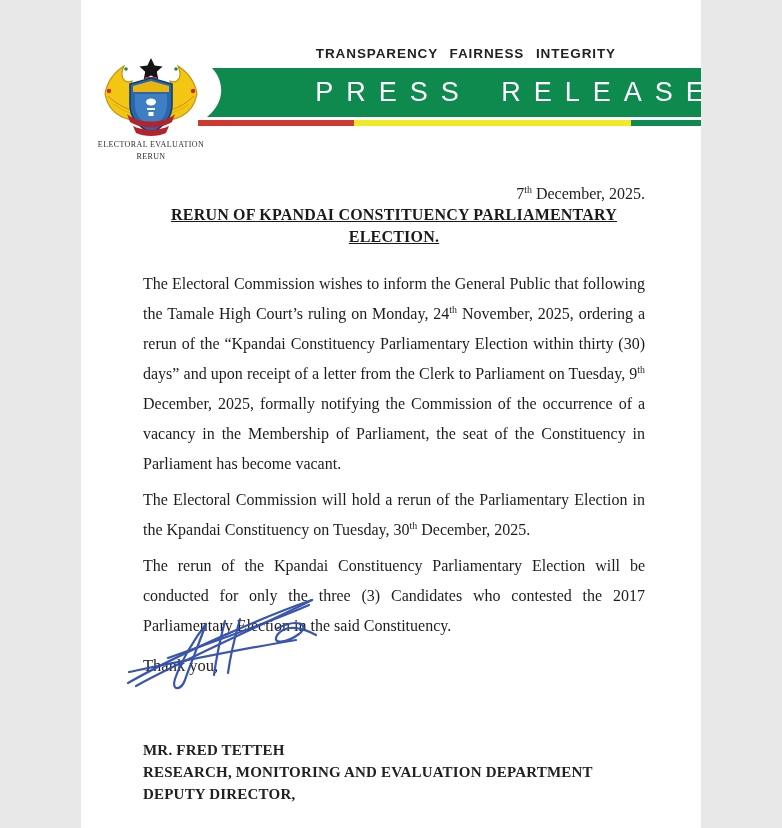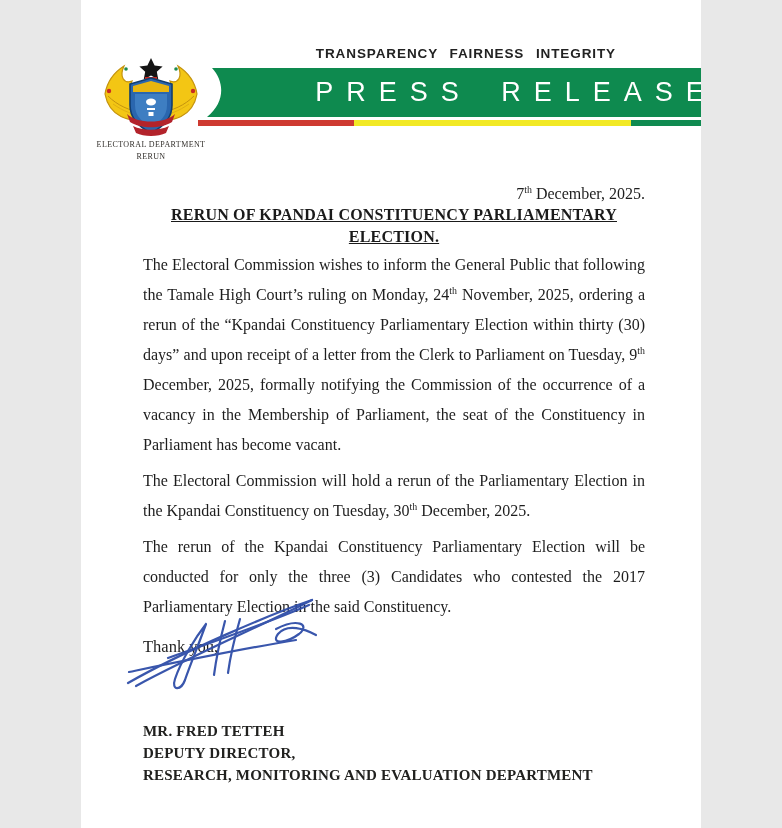--- a/index.html
+++ b/index.html
@@ -92,21 +92,21 @@
   .doc-title {
     text-align: center;
     font-size: 16px;
     font-weight: bold;
     line-height: 22px;
     letter-spacing: 0.2px;
     text-decoration: underline;
     color: #1a1a1a;
   }
   .content p {
-    margin-top: 2px;
+    margin-top: 21px;
     margin-bottom: 0;
     font-size: 16px;
     line-height: 30px;
     text-align: justify;
     color: #1d1d1d;
   }
   .content p + p { margin-top: 6px; }
   sup { font-size: 0.62em; line-height: 0; vertical-align: super; }
 
   
@@ -159,42 +159,42 @@
         <path d="M52 23 L70 28 V34 L34 34 V28 Z" fill="#E8B60F"></path>
         <path d="M52 36 L68 36 V47 C68 58 61 64 52 69 C43 64 36 58 36 47 V36 Z" fill="#3E7EC2"></path>
         <ellipse cx="52" cy="44" rx="5" ry="3.4" fill="#ffffff"></ellipse>
         <rect x="48" y="50" width="8" height="2" fill="#ffffff"></rect>
         <rect x="49.5" y="54" width="5" height="4" fill="#ffffff"></rect>
 
         <path d="M28 56 C 38 66 66 66 76 56 L73 64 C 62 71 42 71 31 64 Z" fill="#B3232B"></path>
         <path d="M34 68 C 44 73 60 73 70 68 L67 75 C 59 79 45 79 37 75 Z" fill="#B3232B"></path>
       </svg>
     </span>
-    <div class="logo-caption">ELECTORAL DEPARTMENT</div>
+    <div class="logo-caption">ELECTORAL EVALUATION</div>
     <div class="logo-caption">RERUN</div>
   </div>
 
   <div class="banner">
     <span class="banner-title">PRESS RELEASE</span>
   </div>
   <div class="stripe"></div>
 
   <div class="content">
     <div class="date-line"><span>7</span><sup>th</sup><span> December, 2025.</span></div>
     <h1 class="doc-title">RERUN OF KPANDAI CONSTITUENCY PARLIAMENTARY ELECTION.</h1>
     <p><span>The Electoral Commission wishes to inform the General Public that following the Tamale High Court’s ruling on Monday, 24</span><sup>th</sup><span> November, 2025, ordering a rerun of the “Kpandai Constituency Parliamentary Election within thirty (30) days” and upon receipt of a letter from the Clerk to Parliament on Tuesday, 9</span><sup>th</sup><span> December, 2025, formally notifying the Commission of the occurrence of a vacancy in the Membership of Parliament, the seat of the Constituency in Parliament has become vacant.</span></p>
     <p><span>The Electoral Commission will hold a rerun of the Parliamentary Election in the Kpandai Constituency on Tuesday, 30</span><sup>th</sup><span> December, 2025.</span></p>
     <p><span>The rerun of the Kpandai Constituency Parliamentary Election will be conducted for only the three (3) Candidates who contested the 2017 Parliamentary Election in the said Constituency.</span></p>
 
     <div class="thanks">Thank you,</div>
 
     <div class="sign-block">
       <div>MR. FRED TETTEH</div>
+      <div>RESEARCH, MONITORING AND EVALUATION DEPARTMENT</div>
       <div>DEPUTY DIRECTOR,</div>
-      <div>RESEARCH, MONITORING AND EVALUATION DEPARTMENT</div>
     </div>
   </div>
 
   <div class="signature-wrap">
     <svg width="195" height="110" viewBox="0 0 195 110">
       <g fill="none" stroke="#2F4DA8" stroke-width="2.2" stroke-linecap="round" opacity="0.95">
         <path d="M2 95 C 60 62, 145 26, 186 12"></path>
         <path d="M186 12 C 135 38, 65 68, 10 98"></path>
         <path d="M183 17 C 142 35, 92 52, 42 70"></path>
         <path d="M80 36 C 72 58, 63 80, 59 92 C 55 103, 45 103, 49 91 C 55 73, 69 50, 80 36"></path>

